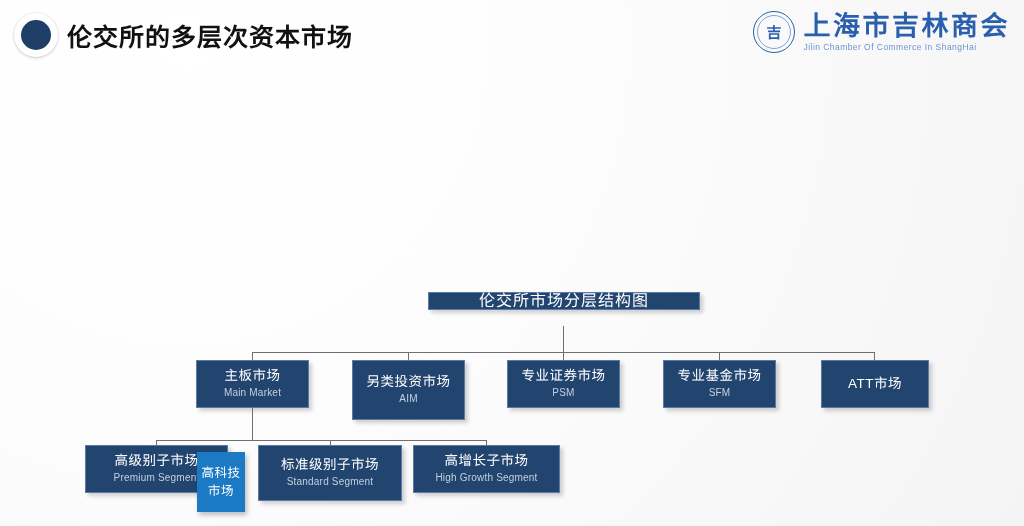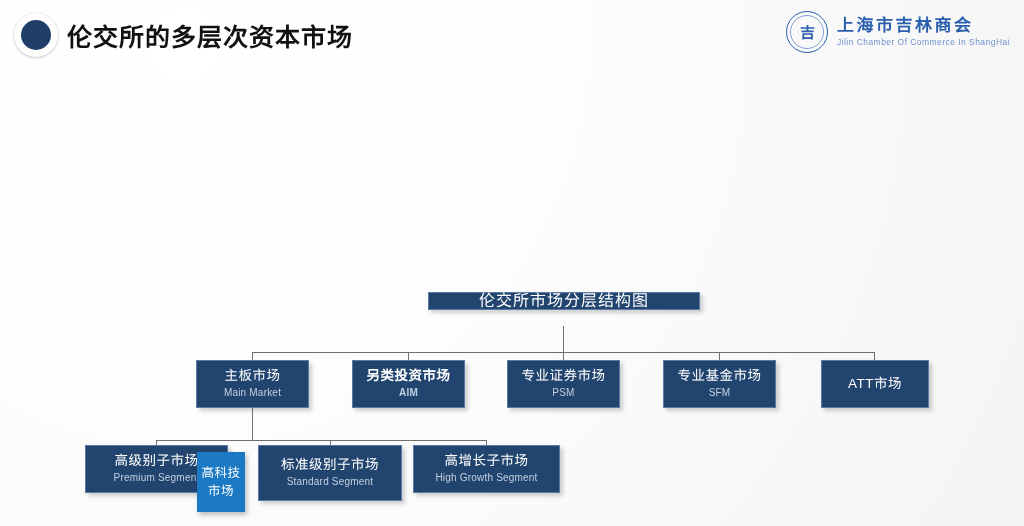--- a/index.html
+++ b/index.html
@@ -46,21 +46,21 @@
   .logo-seal:after{
     content:"";position:absolute;left:3px;top:3px;right:3px;bottom:3px;
     border-radius:50%;border:1px solid #7ea2d8;
   }
   .seal-glyph{
     font-size:15px;color:#2a5fae;font-weight:bold;line-height:1;
     position:relative;z-index:2;letter-spacing:-1px;
   }
   .logo-text{margin-left:9px;}
   .logo-cn{
-    font-size:17px;font-weight:bold;color:#2a5fae;letter-spacing:2.5px;
+    font-size:27px;font-weight:bold;color:#2a5fae;letter-spacing:2.5px;
     line-height:1.05;white-space:nowrap;
   }
   .logo-en{
     font-size:8.5px;color:#6d93cf;letter-spacing:.45px;
     margin-top:2px;white-space:nowrap;
   }
 
   
   .paragraph{
     position:absolute;left:42px;top:86px;width:940px;
@@ -125,21 +125,21 @@
     <div class="connector v" style="left:252px;top:82px;height:20px;"></div>
     <div class="connector v" style="left:408px;top:82px;height:20px;"></div>
     <div class="connector v" style="left:563px;top:82px;height:20px;"></div>
     <div class="connector v" style="left:719px;top:82px;height:20px;"></div>
     <div class="connector v" style="left:874px;top:82px;height:20px;"></div>
 
     <div class="node" style="left:196px;top:90px;width:113px;height:48px;text-align:right;">
       <span class="cn">主板市场</span>
       <span class="en">Main Market</span>
     </div>
-    <div class="node" style="left:352px;top:90px;width:113px;height:48px;font-weight:bold;">
+    <div class="node" style="left:352px;top:90px;width:113px;height:60px;">
       <span class="cn">另类投资市场</span>
       <span class="en">AIM</span>
     </div>
     <div class="node" style="left:507px;top:90px;width:113px;height:48px;">
       <span class="cn">专业证券市场</span>
       <span class="en">PSM</span>
     </div>
     <div class="node" style="left:663px;top:90px;width:113px;height:48px;">
       <span class="cn">专业基金市场</span>
       <span class="en">SFM</span>

